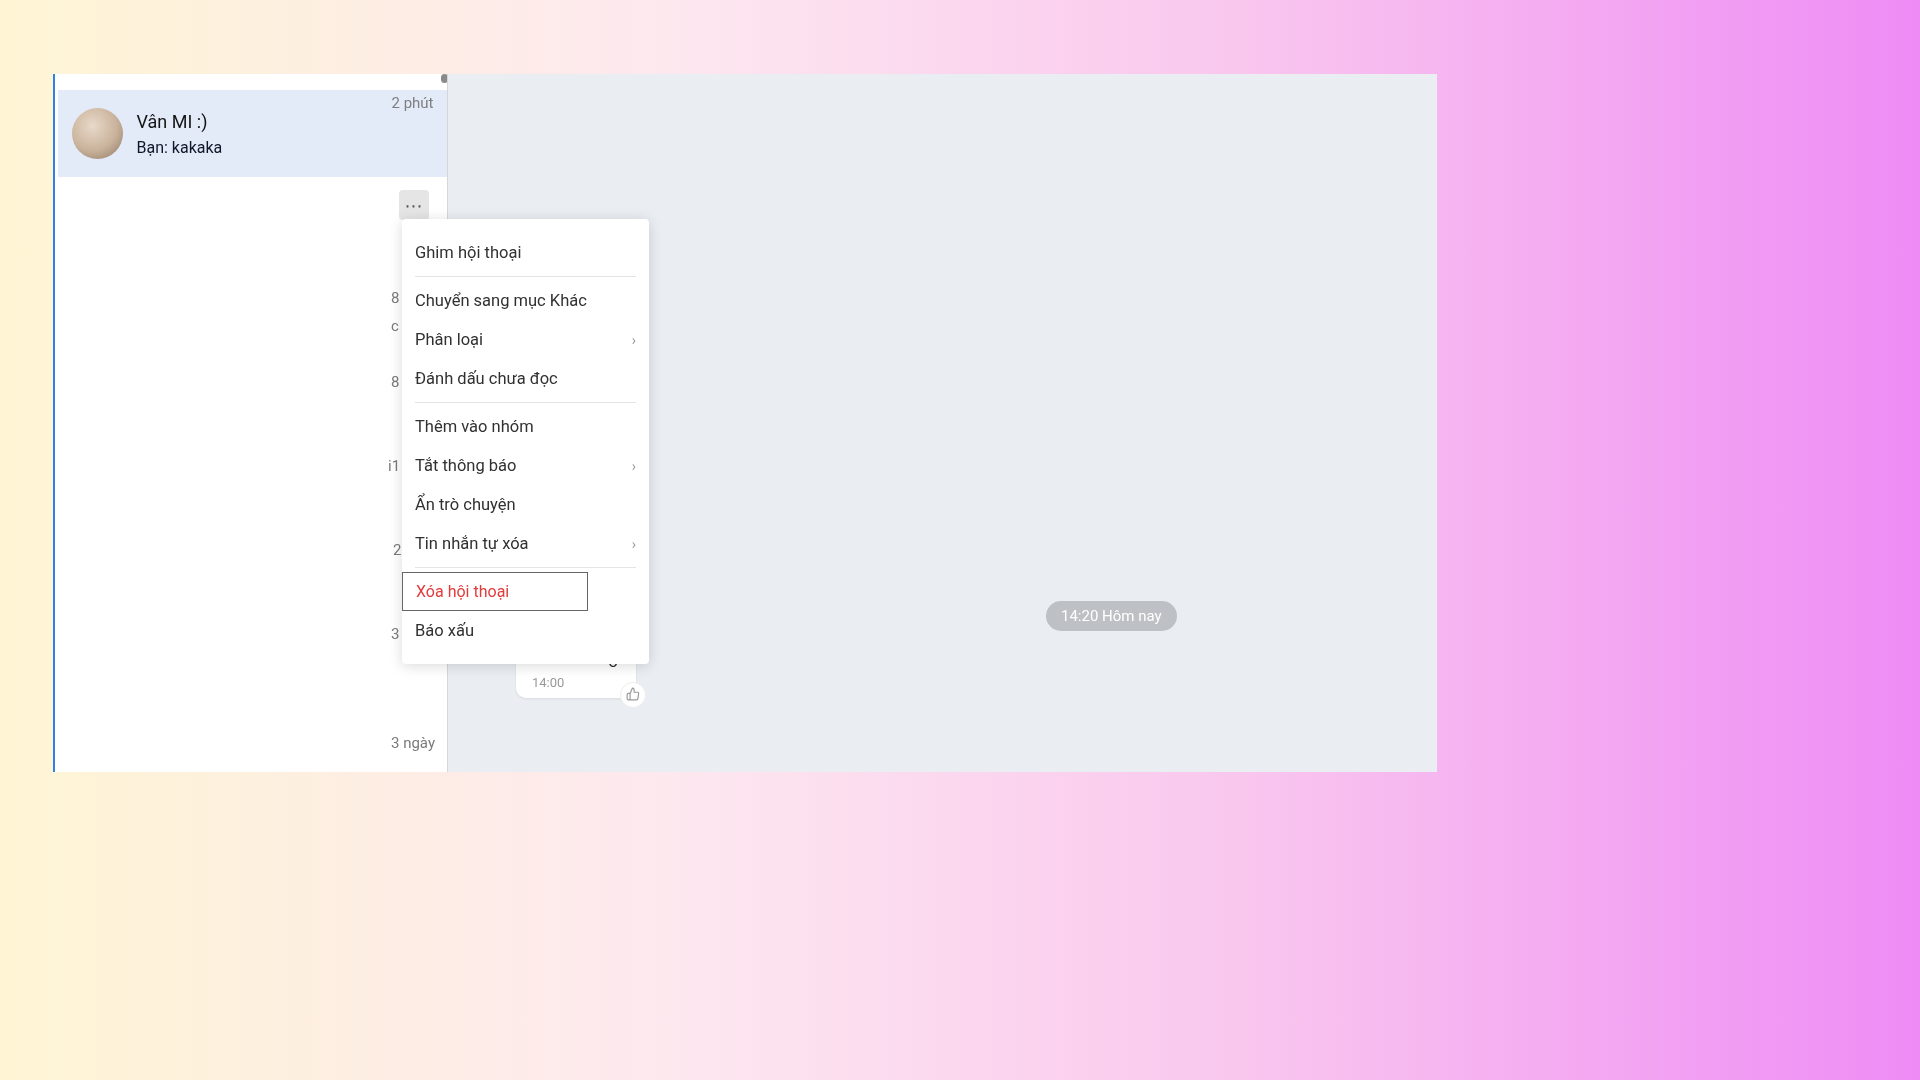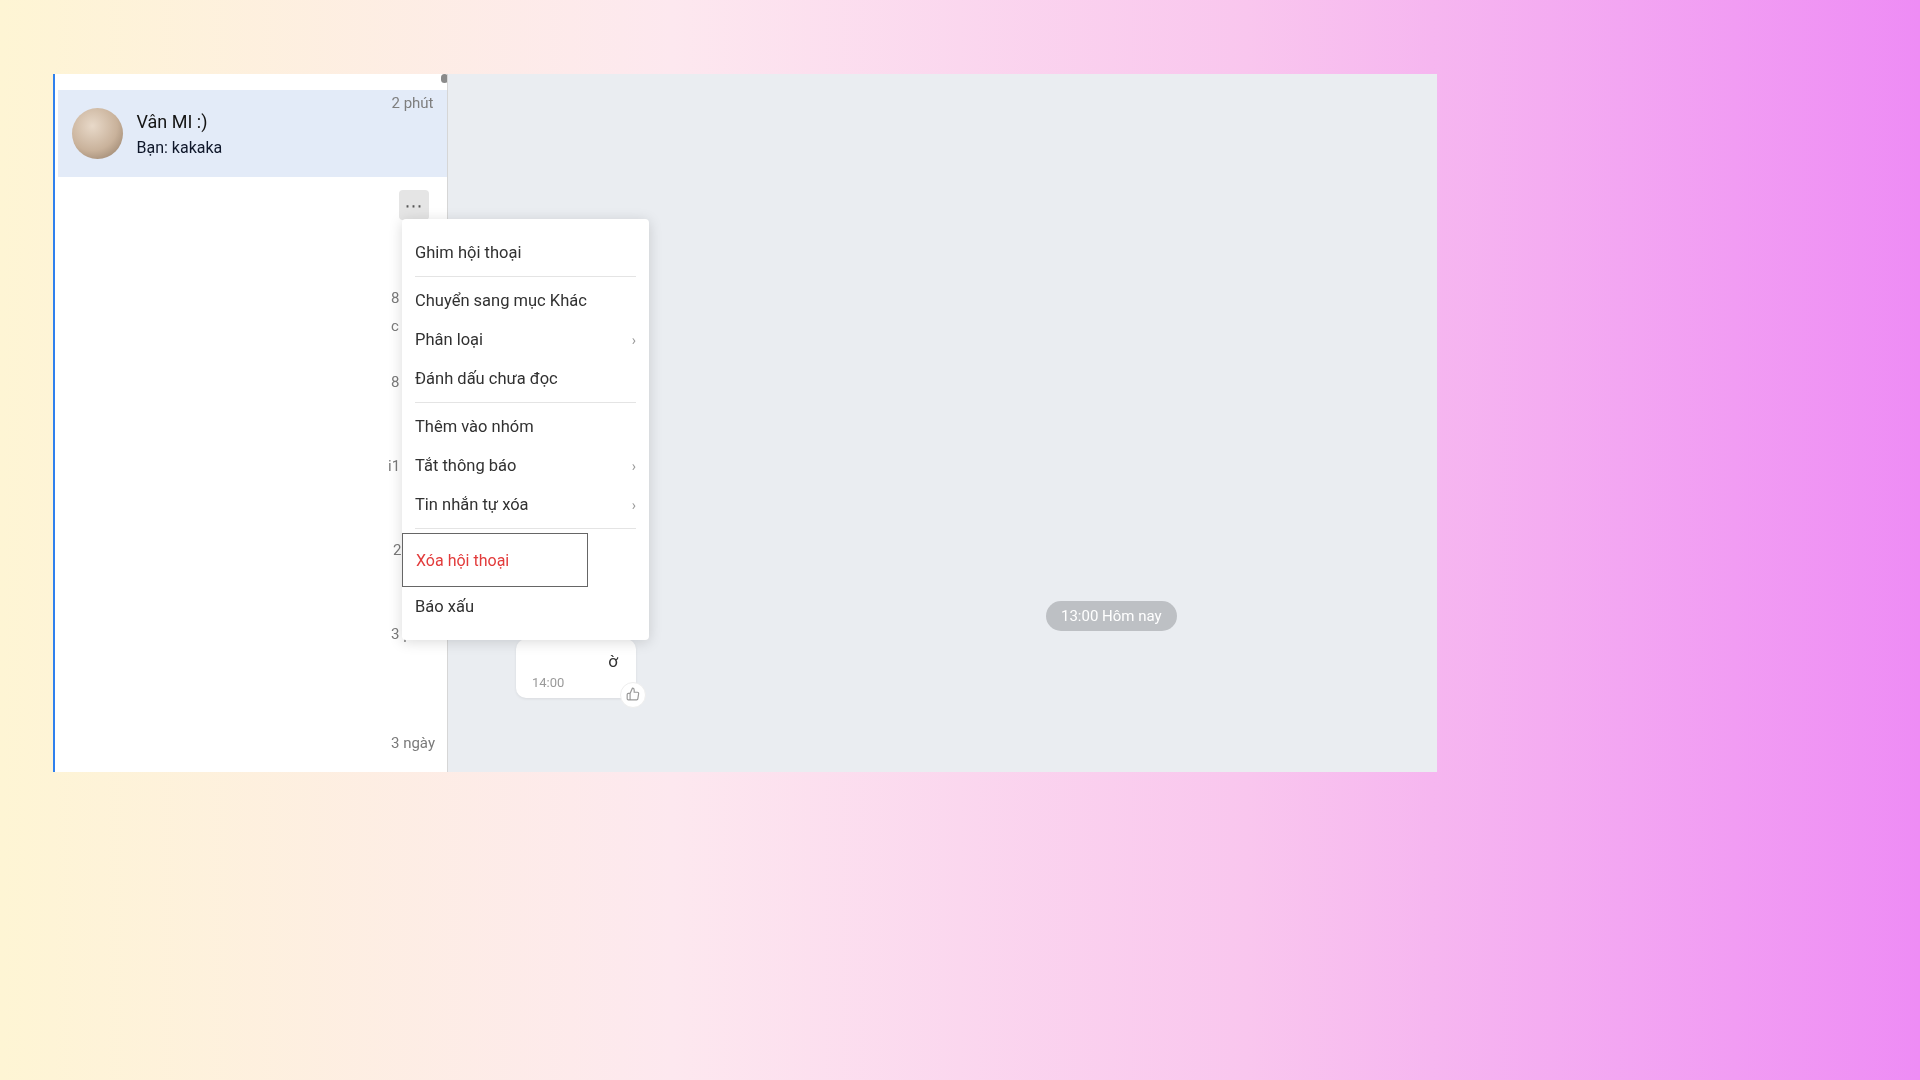--- a/index.html
+++ b/index.html
@@ -106,21 +106,21 @@
   color: #313131;
   padding: 10px 0;
   display: flex;
   align-items: center;
   justify-content: space-between;
   cursor: pointer;
 }
 .cm-sep { border-top: 1px solid #e4e4e4; margin: 4px 0; }
 .cm-chevron { color: #999; font-size: 14px; }
 .cm-danger { color: #e23b3b; }
-.cm-box { border: 1px solid #666; margin-left: -13px; margin-right: 48px; padding-left: 13px; height: 54px; display: flex; align-items: center; }
+.cm-box { border: 1px solid #666; margin-left: -13px; margin-right: 48px; padding-left: 13px; height: 39px; display: flex; align-items: center; }
 
 .chat-area {
   position: absolute;
   left: 394px; top: 0;
   width: 990px; height: 100%;
   background: #eaedf1;
   border-left: 1px solid #d6d6d6;
 }
 
 .date-pill {
@@ -182,21 +182,21 @@
       <span class="ghost-time" style="left:336px; top:215px;">8 p</span>
       <span class="ghost-time" style="left:336px; top:243px;">c</span>
       <span class="ghost-time" style="left:336px; top:299px;">8 p</span>
       <span class="ghost-time" style="left:333px; top:383px;">i1 p</span>
       <span class="ghost-time" style="left:338px; top:467px;">22</span>
       <span class="ghost-time" style="left:336px; top:551px;">3 p</span>
       <span class="ghost-time" style="left:336px; top:636px;margin-top:24px;">3 ngày</span>
     </div>
 
     <div class="chat-area">
-      <div class="date-pill">13:00 Hôm nay</div>
+      <div class="date-pill">14:20 Hôm nay</div>
       <div class="msg-bubble">
         <div class="msg-content">ờ</div>
         <div class="msg-time">14:00</div>
         <div class="react-btn">
           <span>
             <svg width="14" height="14" viewBox="0 0 24 24" fill="none" stroke="#999" stroke-width="2">
                 <path d="M14 9V5a3 3 0 0 0-3-3l-4 9v11h11.28a2 2 0 0 0 2-1.7l1.38-9a2 2 0 0 0-2-2.3zM7 22H4a2 2 0 0 1-2-2v-7a2 2 0 0 1 2-2h3"></path>
               </svg>
           </span>
         </div>
@@ -221,20 +221,23 @@
         </div>
         <div class="cm-sep"></div>
         <div class="cm-item">
           <span>Thêm vào nhóm</span>
         </div>
         <div class="cm-item">
           <span>Tắt thông báo</span>
           <span class="cm-chevron">›</span>
         </div>
         <div class="cm-item">
+          <span>Ẩn trò chuyện</span>
+        </div>
+        <div class="cm-item">
           <span>Tin nhắn tự xóa</span>
           <span class="cm-chevron">›</span>
         </div>
         <div class="cm-sep"></div>
         <div class="cm-box">
           <span class="cm-danger">Xóa hội thoại</span>
         </div>
         <div class="cm-item">
           <span>Báo xấu</span>
         </div>

